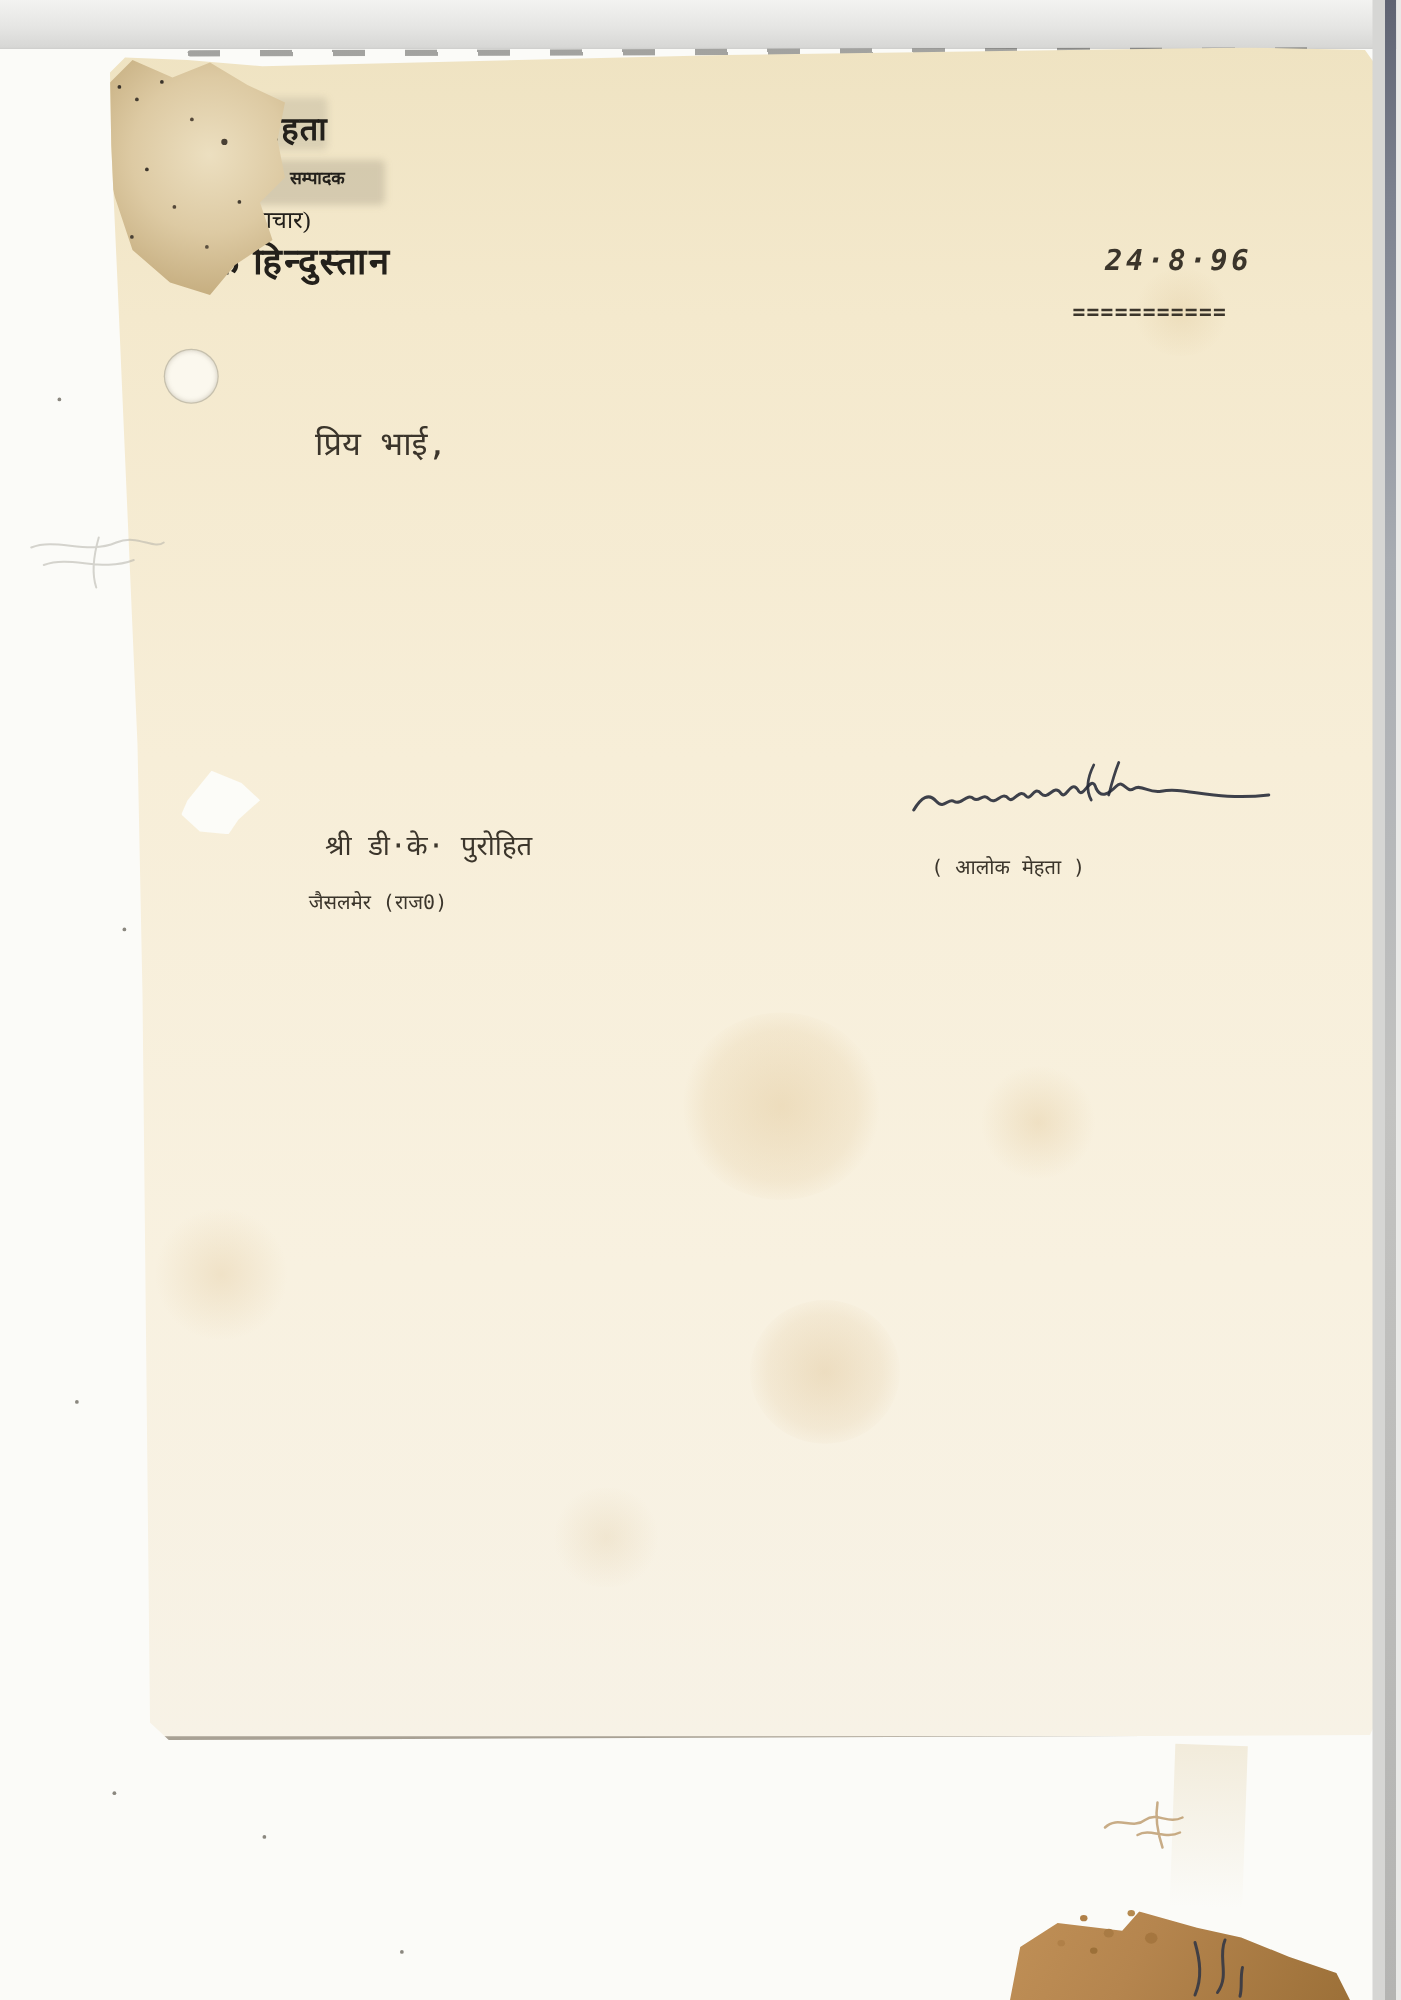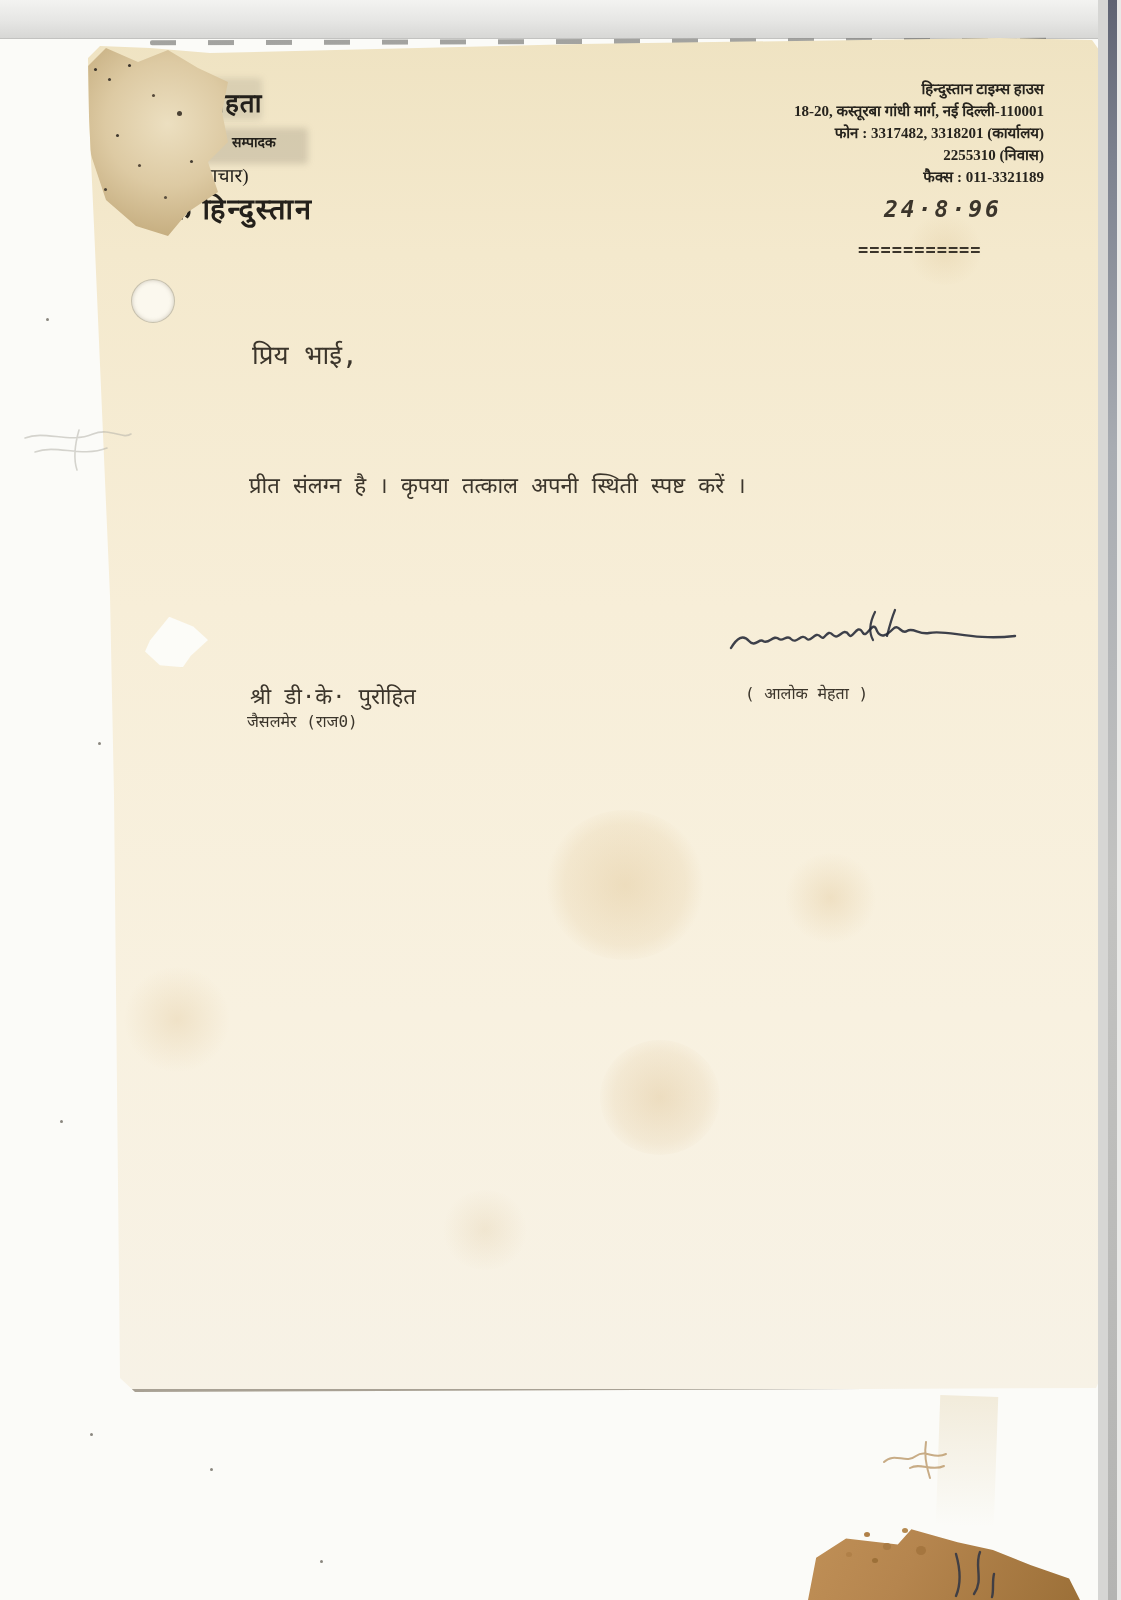--- a/index.html
+++ b/index.html
@@ -72,21 +72,21 @@
   .addr{right:62px;top:42px;text-align:right;font-size:15px;font-weight:bold;line-height:22px;color:#26231d;}
 
   
   .type{font-family:"DejaVu Sans Mono","DejaVu Sans",monospace;color:#3b352b;white-space:nowrap;}
   .date{left:804px;top:160px;font-size:23px;letter-spacing:3px;font-weight:600;font-style:italic;}
   .rule{left:778px;top:204px;font-size:17px;font-weight:bold;letter-spacing:1px;}
   .salutation{left:172px;top:300px;font-size:26px;}
   .body1{left:241px;top:386px;font-size:22px;}
   .body2{left:169px;top:433px;font-size:22px;}
   .typed-name{left:665px;top:646px;font-size:16px;}
-  .recip1{left:170px;top:624px;font-size:22px;margin-top:20px;}
+  .recip1{left:180px;top:624px;font-size:22px;}
   .recip2{left:167px;top:674px;font-size:16px;}
 
   .sig-svg{left:643px;top:568px;width:300px;height:62px;}
   .pencil-svg{left:15px;top:400px;width:120px;height:90px;}
 
   
   .streak{left:938px;top:1396px;width:58px;height:130px;transform:rotate(2deg);
     background:linear-gradient(180deg,rgba(228,212,175,.40) 0%,rgba(228,212,175,0) 100%);}
   .kraft-patch{
     left:808px;top:1523px;width:272px;height:77px;
@@ -120,33 +120,25 @@
   <div class="abs stain s6"></div>
 
   <div class="abs ghost g1"></div>
   <div class="abs ghost g2"></div>
 
   <div class="abs print sender-name">क मेहता</div>
   <div class="abs print sender-title">सम्पादक</div>
   <div class="abs print sender-dept">(समाचार)</div>
   <div class="abs print brand">दैनिक हिन्दुस्तान</div>
 
-  <div class="abs addr">
-    <div>हिन्दुस्तान टाइम्स हाउस</div>
-    <div>18-20, कस्तूरबा गांधी मार्ग, नई दिल्ली-110001</div>
-    <div>फोन : 3317482, 3318201 (कार्यालय)</div>
-    <div>2255310 (निवास)</div>
-    <div>फैक्स : 011-3321189</div>
-  </div>
 
   <div class="abs type date">24·8·96</div>
   <div class="abs type rule">===========</div>
 
   <div class="abs type salutation">प्रिय भाई,</div>
-  <div class="abs type body2">प्रीत संलग्न है । कृपया तत्काल अपनी स्थिती स्पष्ट करें ।</div>
 
   <svg class="abs sig-svg" viewBox="0 0 300 62">
     <path d="M8 44 C14 34,20 30,26 37 C32 44,36 34,40 37 C46 41,50 30,56 35 C60 38,64 30,68 35 C74 41,78 28,84 35 C88 39,92 26,98 33 C102 37,104 24,110 31 C116 37,120 22,126 31 C130 36,134 18,140 29 C144 35,150 14,154 27 C158 35,164 31,170 25 C176 19,178 31,184 27 C190 23,196 31,206 29 C224 25,248 37,292 32" fill="none" stroke="#232836" stroke-width="2.4" stroke-linecap="round" opacity=".88"></path>
     <path d="M152 8 C147 18,145 27,150 36" fill="none" stroke="#232836" stroke-width="2.2" stroke-linecap="round" opacity=".88"></path>
     <path d="M172 6 C168 16,166 24,164 32" fill="none" stroke="#232836" stroke-width="2.2" stroke-linecap="round" opacity=".88"></path>
   </svg>
   <div class="abs type typed-name">( आलोक मेहता )</div>
 
   <div class="abs type recip1">श्री डी·के· पुरोहित</div>
   <div class="abs type recip2">जैसलमेर (राज0)</div>

